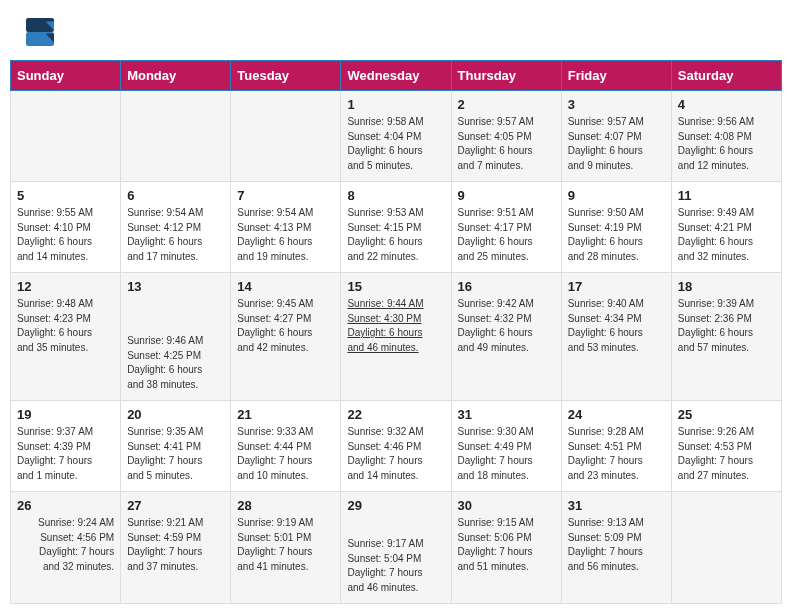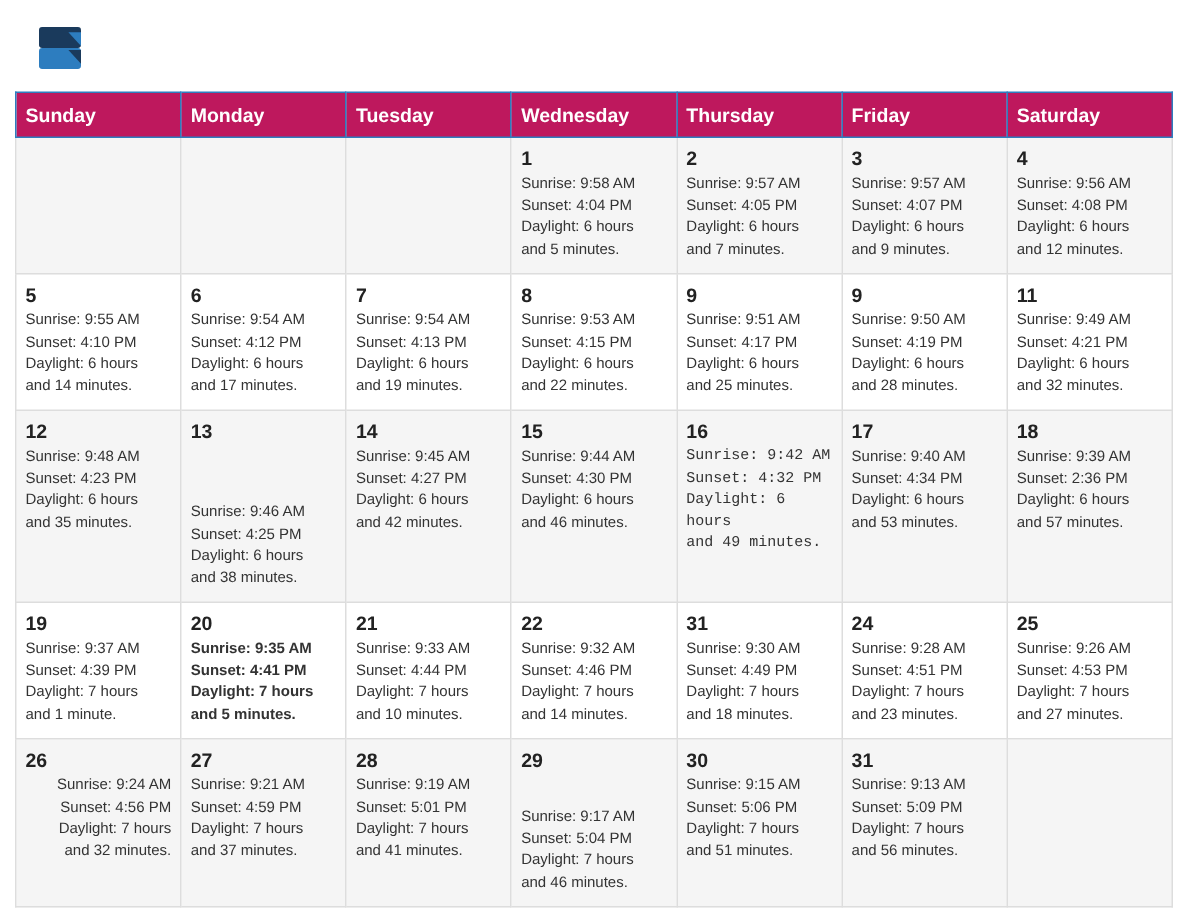--- a/index.html
+++ b/index.html
@@ -234,28 +234,28 @@
           </td>
           <td>
             <span class="day-num">14</span>
             <div class="day-info" style="white-space: pre-line;">Sunrise: 9:45 AM
 Sunset: 4:27 PM
 Daylight: 6 hours
 and 42 minutes.</div>
           </td>
           <td>
             <span class="day-num">15</span>
-            <div class="day-info" style="white-space: pre-line;">Sunrise: 9:44 AM
+            <div class="day-info" style="white-space: pre-line; text-decoration: underline;">Sunrise: 9:44 AM
 Sunset: 4:30 PM
 Daylight: 6 hours
 and 46 minutes.</div>
           </td>
           <td>
             <span class="day-num">16</span>
-            <div class="day-info" style="white-space: pre-line; font-family: Liberation Mono, monospace;">Sunrise: 9:42 AM
+            <div class="day-info" style="white-space: pre-line;">Sunrise: 9:42 AM
 Sunset: 4:32 PM
 Daylight: 6 hours
 and 49 minutes.</div>
           </td>
           <td>
             <span class="day-num">17</span>
             <div class="day-info" style="white-space: pre-line;">Sunrise: 9:40 AM
 Sunset: 4:34 PM
 Daylight: 6 hours
 and 53 minutes.</div>
@@ -271,21 +271,21 @@
         <tr>
           <td>
             <span class="day-num">19</span>
             <div class="day-info" style="white-space: pre-line;">Sunrise: 9:37 AM
 Sunset: 4:39 PM
 Daylight: 7 hours
 and 1 minute.</div>
           </td>
           <td>
             <span class="day-num">20</span>
-            <div class="day-info" style="white-space: pre-line; font-weight: bold;">Sunrise: 9:35 AM
+            <div class="day-info" style="white-space: pre-line;">Sunrise: 9:35 AM
 Sunset: 4:41 PM
 Daylight: 7 hours
 and 5 minutes.</div>
           </td>
           <td>
             <span class="day-num">21</span>
             <div class="day-info" style="white-space: pre-line;">Sunrise: 9:33 AM
 Sunset: 4:44 PM
 Daylight: 7 hours
 and 10 minutes.</div>

